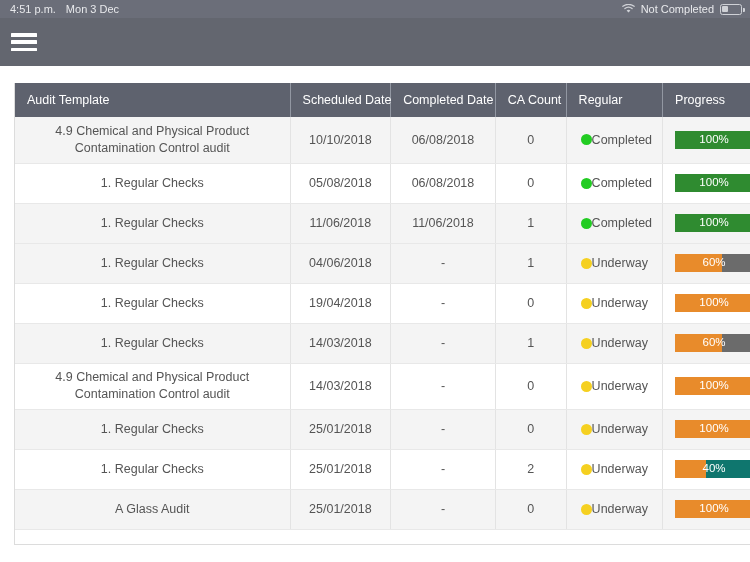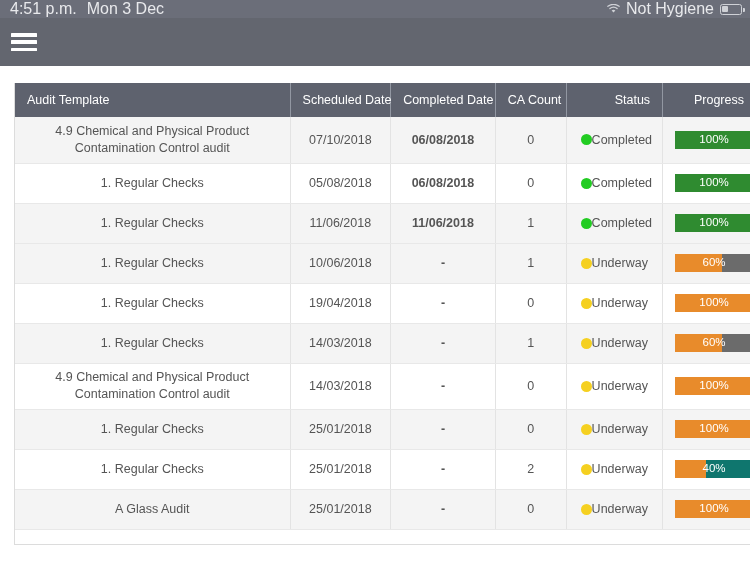--- a/index.html
+++ b/index.html
@@ -14,25 +14,25 @@
     font-family: "Liberation Sans", sans-serif;
     background: #ffffff;
     -webkit-font-smoothing: antialiased;
   }
 
   
   .status-bar {
     height: 18px;
     background: #6b6e79;
     display: flex;
-    align-items: flex-start;
+    align-items: center;
     justify-content: space-between;
     padding: 0 8px 0 10px;
     color: #e8e9ec;
-    font-size: 16px;
+    font-size: 11px;
   }
   .status-left { display: flex; align-items: center; gap: 10px; }
   .status-right { display: flex; align-items: center; gap: 6px; }
 
   .wifi-icon {
     display: inline-block;
     width: 13px;
     height: 10px;
     position: relative;
   }
@@ -124,33 +124,33 @@
     table-layout: fixed;
   }
 
   table.audit-table thead th {
     background: #5e626e;
     color: #ffffff;
     font-size: 12.5px;
     font-weight: normal;
     height: 34px;
     padding: 0 12px;
-    text-align: right;
+    text-align: left;
     border-right: 1px solid #9297a2;
     white-space: nowrap;
   }
   table.audit-table thead th:last-child { border-right: none; margin-left: 25px; }
   table.audit-table thead th.col-template {
     text-align: left;
   }
 
   
   .col-template  { width: 268px; }
   .col-scheduled { width: 98px; }
-  .col-completed { width: 102px; font-weight: bold; }
+  .col-completed { width: 102px; }
   .col-cacount   { width: 69px; }
   .col-status    { width: 94px; }
   .col-progress  { width: 91px; }
 
   table.audit-table tbody td {
     height: 40px;
     font-size: 12.5px;
     color: #555555;
     padding: 0 12px;
     text-align: center;
@@ -219,21 +219,21 @@
     <span>Mon 3 Dec</span>
   </div>
   <div class="status-right">
     <span class="wifi-icon">
       <svg width="13" height="10" viewBox="0 0 13 10">
         <path d="M6.5 8.6 L4.6 6.4 Q6.5 4.9 8.4 6.4 Z" fill="#cfd1d6"></path>
         <path d="M2.9 4.6 Q6.5 1.6 10.1 4.6" stroke="#cfd1d6" stroke-width="1.3" fill="none" stroke-linecap="round"></path>
         <path d="M0.9 2.3 Q6.5 -1.6 12.1 2.3" stroke="#cfd1d6" stroke-width="1.3" fill="none" stroke-linecap="round"></path>
       </svg>
     </span>
-    <span>Not Hygiene</span>
+    <span>Not Completed</span>
     <span class="battery-icon">
       <span class="fill"></span>
     </span>
   </div>
 </div>
 
 <div class="app-bar">
   <div class="hamburger">
     <span></span>
     <span></span>
@@ -243,31 +243,31 @@
 
 <div class="page">
   <div class="table-wrap">
     <table class="audit-table">
       <thead>
         <tr>
           <th class="col-template">Audit Template</th>
           <th class="col-scheduled">Scheduled Date</th>
           <th class="col-completed">Completed Date</th>
           <th class="col-cacount">CA Count</th>
-          <th class="col-status">Status</th>
+          <th class="col-status">Regular</th>
           <th class="col-progress">Progress</th>
         </tr>
       </thead>
       <tbody id="table-body">
           <tr class="stripe tall">
             <td class="cell-template col-template">
               <div>4.9 Chemical and Physical Product</div>
               <div>Contamination Control audit</div>
             </td>
-            <td class="col-scheduled">07/10/2018</td>
+            <td class="col-scheduled">10/10/2018</td>
             <td class="col-completed">06/08/2018</td>
             <td class="col-cacount">0</td>
             <td class="col-status">
               <div class="status-cell-inner">
                 <span class="dot" style="background: rgb(34, 204, 34);"></span>
                 <span class="status-text">Completed</span>
               </div>
             </td>
             <td class="col-progress">
               <div class="progress-outer" style="background: rgb(107, 107, 107);">
@@ -313,21 +313,21 @@
               <div class="progress-outer" style="background: rgb(107, 107, 107);">
                 <div class="progress-fill" style="width: 100%; background: rgb(47, 139, 48);"></div>
                 <div class="progress-label">100%</div>
               </div>
             </td>
           </tr>
           <tr class="stripe">
             <td class="cell-template col-template">
               <div>1. Regular Checks</div>
             </td>
-            <td class="col-scheduled">10/06/2018</td>
+            <td class="col-scheduled">04/06/2018</td>
             <td class="col-completed">-</td>
             <td class="col-cacount">1</td>
             <td class="col-status">
               <div class="status-cell-inner">
                 <span class="dot" style="background: rgb(245, 208, 32);"></span>
                 <span class="status-text">Underway</span>
               </div>
             </td>
             <td class="col-progress">
               <div class="progress-outer" style="background: rgb(107, 107, 107);">

